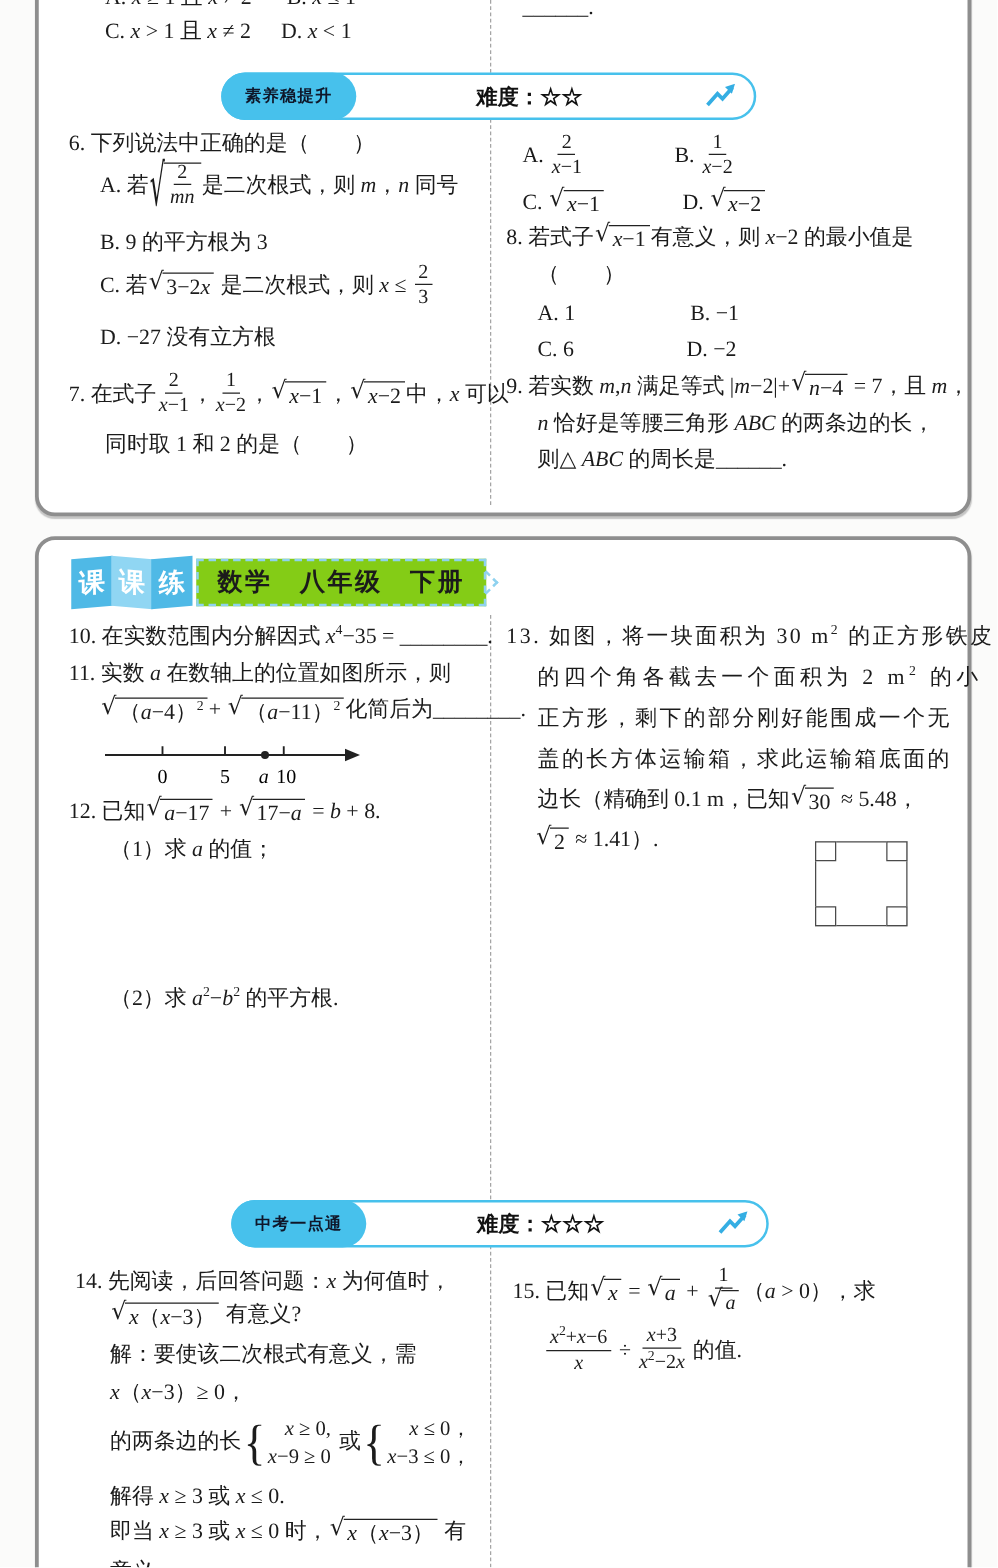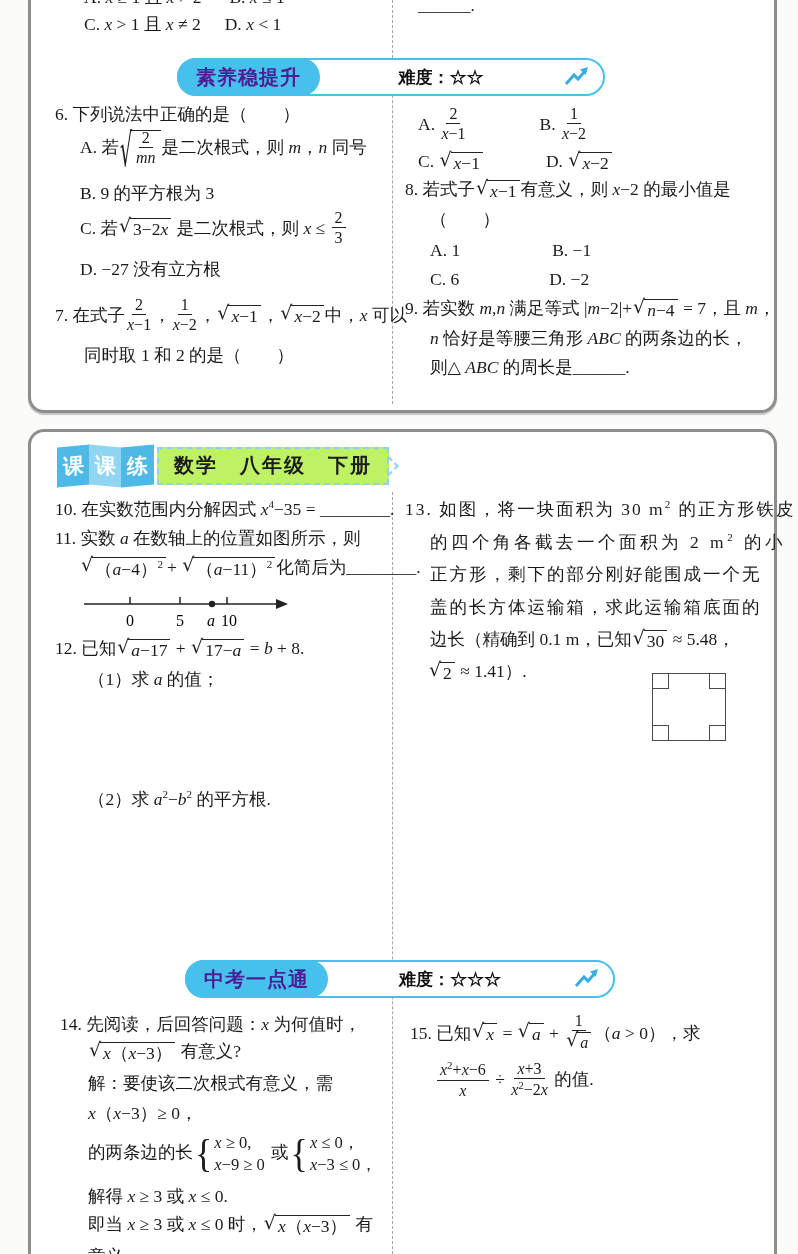--- a/index.html
+++ b/index.html
@@ -19,37 +19,37 @@
   .frac .num{border-bottom:1.4px solid #222;padding:0 3px 1px;}
   .frac .den{padding-top:1px;}
   .sqrt{display:inline-flex;align-items:flex-start;vertical-align:middle;margin:0 1px;}
   .sqrt .rad{font-family:"DejaVu Sans","Liberation Sans",sans-serif;font-size:19px;line-height:1;
              margin:-2px -1px 0 0;}
   .sqrt .vinc{border-top:1.5px solid #222;padding:0 3px;line-height:1.25;}
   .sqrt.big{align-items:stretch;}
   .sqrt.big .rad{transform:scaleY(2.4);transform-origin:center top;}
   .cases{display:inline-flex;align-items:center;vertical-align:middle;margin:0 2px;}
   .cases .brace{font-size:36px;line-height:.95;transform:scaleY(1.1);margin-right:2px;font-weight:400;}
-  .cases .ccol{display:flex;flex-direction:column;font-size:16.5px;line-height:1.35;text-align:left;}
+  .cases .ccol{display:flex;flex-direction:column;font-size:16.5px;line-height:1.35;text-align:right;}
   .banner{position:absolute;height:38px;background:#fff;border:2px solid #47c1ec;border-radius:20px;
           display:flex;align-items:center;z-index:6;box-sizing:border-box;}
   .banner .pill{align-self:stretch;margin:-2px;display:flex;align-items:center;padding:12px 19px;
-          background:#47c1ec;border-radius:20px;color:#4c1d95;font-weight:bold;font-size:20px;
+          background:#47c1ec;border-radius:20px;color:#0f172a;font-weight:bold;font-size:13px;
           letter-spacing:1px;font-family:"Liberation Sans","DejaVu Sans",sans-serif;}
   .banner .diff{flex:1;text-align:center;font-weight:bold;font-size:17px;color:#111;}
   .banner svg{margin-right:13px;flex:none;}
   .logo{position:absolute;left:57px;top:446px;display:flex;align-items:center;z-index:6;}
   .rib{display:flex;}
   .rib span{width:33px;height:40px;display:flex;align-items:center;justify-content:center;color:#fff;
         font-weight:bold;font-size:21px;font-family:"Liberation Sans","DejaVu Sans",sans-serif;}
   .rib span:nth-child(1){background:#4fb9e6;transform:skewY(-5deg);}
   .rib span:nth-child(2){background:#90d6f3;transform:skewY(5deg);margin-left:-1px;}
   .rib span:nth-child(3){background:#4fb9e6;transform:skewY(-5deg);margin-left:-1px;}
   .ltitle{border:2px dashed #8fd2ef;padding:3px 15px 4px;margin-left:3px;font-weight:bold;
-        font-size:20px;letter-spacing:2px;background:#bef264;}
+        font-size:20px;letter-spacing:2px;background:#84cc16;}
   .larrow{width:12px;height:12px;border-top:2px dashed #8fd2ef;border-right:2px dashed #8fd2ef;
         transform:rotate(45deg);margin-left:-7px;}
   .sqfig{position:absolute;left:652px;top:673px;width:74px;height:68px;border:1.5px solid #4a4a4a;
         box-sizing:border-box;z-index:2;background:#fff;}
   .sqfig i{position:absolute;width:17px;height:16px;border:1.5px solid #4a4a4a;box-sizing:border-box;background:#fff;}
   .sqfig .tl{left:-1px;top:-1px}.sqfig .tr{right:-1px;top:-1px}
   .sqfig .bl{left:-1px;bottom:-1px}.sqfig .br{right:-1px;bottom:-1px}
   .numline{position:absolute;left:72px;top:588px;z-index:2;}
   .numline text{font-size:16px;font-family:"Liberation Serif",serif;}
   .ls2{letter-spacing:2px;} .ls4{letter-spacing:3.5px;}

